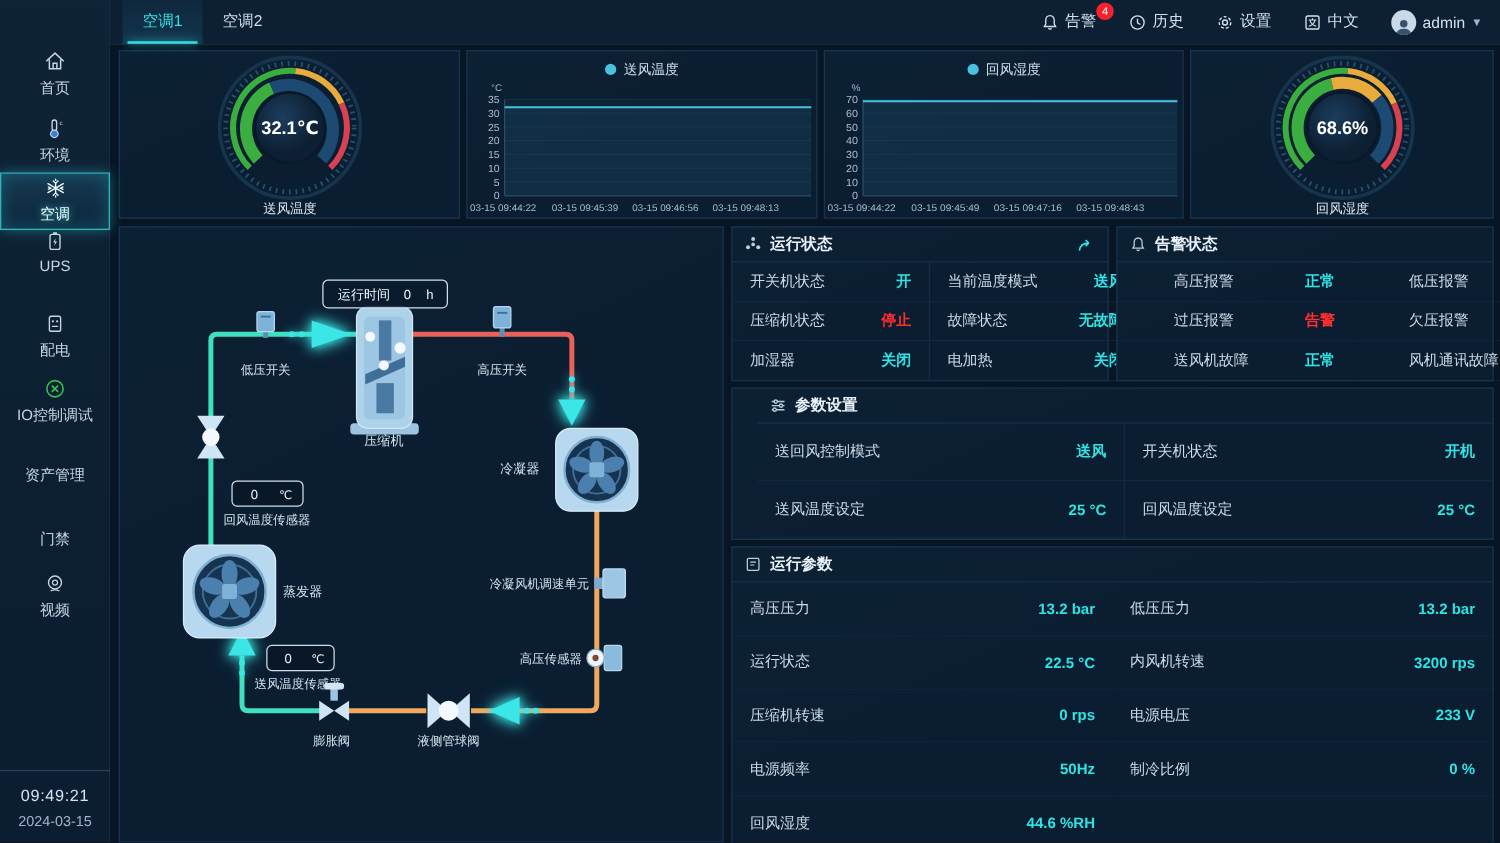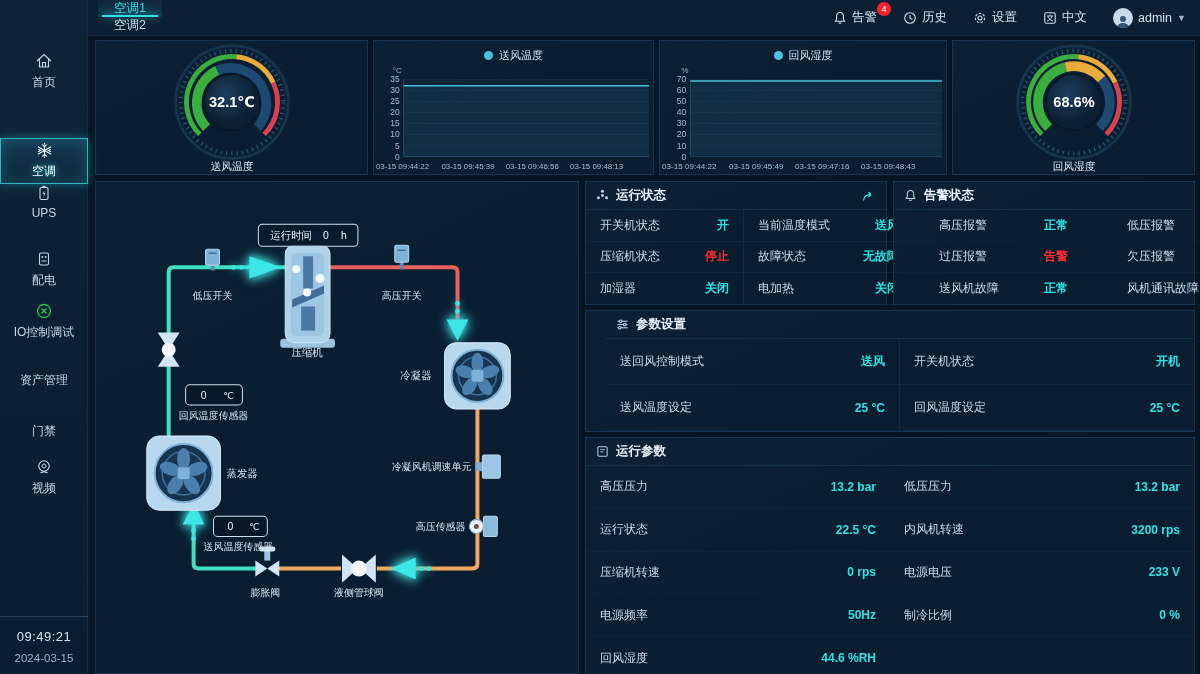--- a/index.html
+++ b/index.html
@@ -20,21 +20,21 @@
   .side-item svg{display:block;}
   .side-item.active{height:46px;justify-content:center;background:linear-gradient(180deg,rgba(26,74,104,.55),rgba(14,44,66,.55));
     border:1px solid rgba(62,224,228,.75);box-shadow:0 0 10px rgba(46,217,223,.4), inset 0 0 14px rgba(46,217,223,.25);}
   .side-item.active .lbl{color:#eafcff;text-shadow:0 0 6px rgba(62,224,228,.8);}
   .side-clock{position:absolute;left:0;bottom:10px;width:88px;text-align:center;border-top:1px solid rgba(120,180,220,.25);padding-top:12px;}
   .side-clock .t{font-size:13px;color:#d5e4ef;letter-spacing:.5px;}
   .side-clock .d{font-size:11.5px;color:#9fb4c8;margin-top:8px;}
 
   
   .topbar{position:absolute;left:88px;top:0;right:0;height:36px;background:#0c1f33;border-bottom:1px solid #10293f;display:flex;align-items:stretch;z-index:4;}
-  .tabs{display:flex;margin-left:10px;flex-direction:column;}
+  .tabs{display:flex;margin-left:10px;}
   .tab{padding:0 16px;display:flex;align-items:center;font-size:12.5px;color:#cfdce8;cursor:pointer;position:relative;}
   .tab.active{color:var(--cyan);background:linear-gradient(180deg,rgba(40,100,140,.12),rgba(40,150,180,.18));}
   .tab.active::after{content:"";position:absolute;left:4px;right:4px;bottom:0;height:2px;background:var(--cyan);box-shadow:0 0 8px rgba(53,223,228,.9);}
   .tb-actions{margin-left:auto;display:flex;align-items:center;gap:26px;padding-right:14px;}
   .tb-btn{display:flex;align-items:center;gap:5px;font-size:12.5px;color:#d3e0ec;cursor:pointer;position:relative;}
   .badge{position:absolute;top:-7px;right:-14px;min-width:14px;height:14px;border-radius:8px;background:#f5222d;color:#fff;font-size:9px;display:flex;align-items:center;justify-content:center;padding:0 3px;}
   .avatar{width:20px;height:20px;border-radius:50%;background:#c9d9e8;display:flex;align-items:flex-end;justify-content:center;overflow:hidden;}
   .caret{font-size:9px;color:#9fb4c8;}
 
   
@@ -75,25 +75,33 @@
 
   .glow{filter:drop-shadow(0 0 4px rgba(60,230,230,.95));}
   .glow2{filter:drop-shadow(0 0 6px rgba(60,230,230,.7));}
 </style>
 </head>
 <body>
 
 <div class="app">
 
   <aside class="sidebar">
-    <div class="side-item" style="top:52px">
+    <div class="side-item" style="top:40px">
       <svg width="18" height="18" viewBox="0 0 18 18">
           <path d="M2 9 L9 2.5 L16 9 M4.5 7.5 V15 H13.5 V7.5 M7.5 15 V10.5 H10.5 V15" fill="none" stroke="#c6d6e2" stroke-width="1.2"></path>
         </svg>
       <span class="lbl">首页</span>
+    </div>
+    <div class="side-item" style="top:94px">
+      <svg width="18" height="18" viewBox="0 0 18 18">
+          <rect x="6.7" y="2" width="3.6" height="8.5" rx="1.8" fill="none" stroke="#c6d6e2" stroke-width="1.1"></rect>
+          <circle cx="8.5" cy="13" r="3" fill="#3b7fd4" stroke="#c6d6e2" stroke-width="1"></circle>
+          <text x="12.5" y="6" font-size="5" fill="#c6d6e2">c</text>
+        </svg>
+      <span class="lbl">环境</span>
     </div>
     <div class="side-item active" style="top:138px">
       <svg width="17" height="17" viewBox="0 0 18 18">
           <g stroke="#eafcff" stroke-width="1.2" stroke-linecap="round">
             <path d="M9 1.5 V16.5 M2.5 5.25 L15.5 12.75 M2.5 12.75 L15.5 5.25"></path>
             <path d="M7 3 L9 4.8 L11 3 M7 15 L9 13.2 L11 15 M2.8 8 L4.8 9 L2.8 10 M15.2 8 L13.2 9 L15.2 10"></path>
           </g>
         </svg>
       <span class="lbl">空调</span>
     </div>

